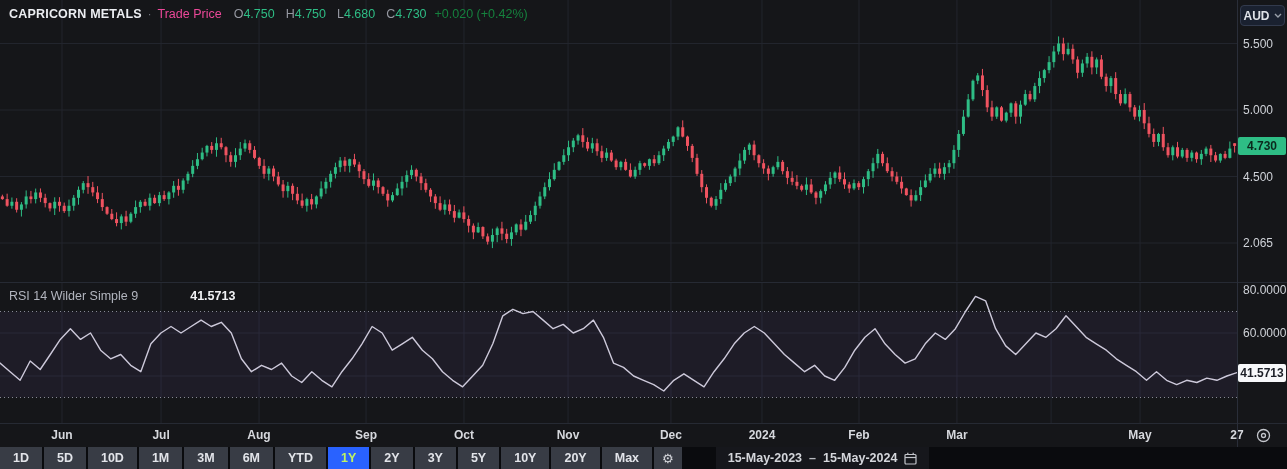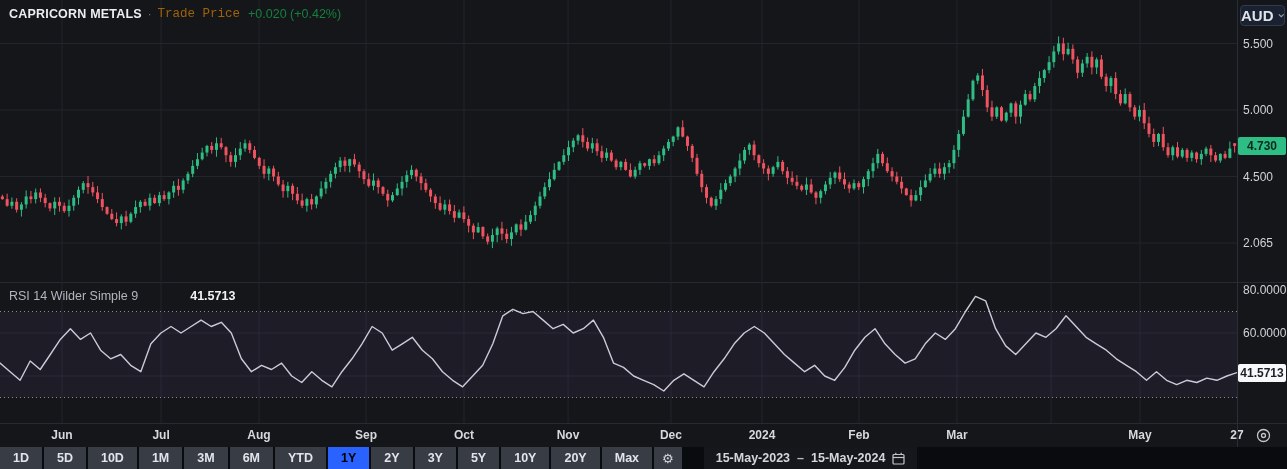--- a/index.html
+++ b/index.html
@@ -14,65 +14,65 @@
   
   .pane { position:absolute; left:0; }
   #price-pane { top:0; width:1237px; height:281px; }
   #rsi-pane   { top:283px; width:1237px; height:140px; }
 
   
   .legend { position:absolute; top:7px; left:9px; font-size:12.5px; color:#d1d4dc;
             display:flex; align-items:center; gap:6px; white-space:nowrap; z-index:5; }
   .legend .sym { color:#eceef2; font-weight:700; letter-spacing:.2px; }
   .legend .dot { color:#787b86; font-size:11px; }
-  .legend .srs { color:#a16207;font-family:Liberation Mono, monospace; }
+  .legend .srs { color:#ec4899; }
   .ohlc-pair { margin-left:2px; }
   .ohlc-pair .pre { color:#9598a1; }
   .ohlc-pair .val { color:#2ebd85; }
   .chg { color:#15803d; margin-left:2px; }
   #rsi-legend { top:289px;gap:48px; }
   #rsi-legend .name { color:#b2b5be; }
   #rsi-legend .val  { color:#f0f1f4; font-weight:700; margin-left:4px; }
 
   
   #axis-col { position:absolute; left:1237px; top:0; width:50px; height:447px; }
   #axis-vline { position:absolute; left:1237px; top:0; width:1px; height:447px; background:#2a2e39; z-index:4; }
   .axis-tick { position:absolute; left:6px; font-size:12px; color:#cfd2d8; }
   .tag { position:absolute; left:1px; width:48px; text-align:center; font-size:12px;
          border-radius:2px; z-index:6; padding:2px 0; }
   #last-price-tag { background:#2ebd85; color:#0b2a1d; font-weight:700; }
   #rsi-value-tag  { background:#f7f8fa; color:#1b1e26; font-weight:700; }
 
   .currency-btn { position:absolute; top:5px; left:3px; width:45px; height:21px;
       background:#1a2130; border:1px solid #323a4d; border-radius:4px;
-      display:flex; align-items:center; justify-content:flex-start; gap:4px;
-      color:#dfe2e8; font-size:15px; font-weight:600; cursor:pointer; z-index:6; }
+      display:flex; align-items:center; justify-content:center; gap:4px;
+      color:#dfe2e8; font-size:12px; font-weight:600; cursor:pointer; z-index:6; }
 
   
   .h-divider { position:absolute; left:0; width:1287px; height:1px; background:#262a33; z-index:3; }
 
   
   #time-axis { position:absolute; left:0; top:424px; width:1287px; height:23px; }
   .month-label { position:absolute; top:4px; transform:translateX(-50%);
       font-size:12px; font-weight:600; color:#d6d8dd; }
   #edge-label { position:absolute; top:4px; left:1237px; transform:translateX(-50%);
       font-size:12px; font-weight:600; color:#d6d8dd; }
   #corner-target { position:absolute; left:1252px; top:2px; width:22px; height:19px;
       display:flex; align-items:center; justify-content:center; cursor:pointer; }
 
   
   #toolbar { position:absolute; left:0; top:447px; width:1287px; height:22px;
       background:#0a0b0e; display:flex; align-items:stretch; gap:2px; }
   .tb-btn { background:#383c45; color:#e2e4e9; border:none; font-family:inherit;
       font-size:12.5px; font-weight:600; padding:0 13px; cursor:pointer;
       display:flex; align-items:center; }
-  .tb-btn.active { background:#2962ff; color:#000000; }
+  .tb-btn.active { background:#2962ff; color:#bef264; }
   .tb-btn.icon-btn { padding:0 8px; }
   .gear-glyph { font-family:"DejaVu Sans", sans-serif; font-size:13px; color:#d4d6db; }
-  #date-range-btn { margin-left:20px; background:#16171c; color:#d4d6db;
+  #date-range-btn { margin-left:32px; background:#16171c; color:#d4d6db;
       border:none; font-family:inherit; font-size:12.5px; font-weight:600;
       padding:0 12px; display:flex; align-items:center; gap:7px; cursor:pointer; }
   #date-range-btn .dash { color:#b8bac0; }
 </style>
 </head>
 <body>
 
 <div id="app">
 
   <div id="price-pane" class="pane">
@@ -613,20 +613,26 @@
           <line x1="1229.8634615384615" x2="1229.8634615384615" y1="141.53023113993623" y2="158.45621064189191" stroke="#2ebd85" stroke-width="1"></line>
           <rect x="1228.3634615384615" y="148.57" width="3" height="9.31000000000006" fill="#2ebd85"></rect>
           <line x1="1234.6211538461537" x2="1234.6211538461537" y1="143.25" y2="152.56000000000003" stroke="#ef5360" stroke-width="1"></line>
           <rect x="1233.1211538461537" y="143.25" width="3" height="2.6599999999999397" fill="#ef5360"></rect>
         </g>
       </svg>
     <div class="legend">
       <span class="sym">CAPRICORN METALS</span>
       <span class="dot">·</span>
       <span class="srs">Trade Price</span>
+      <span id="ohlc-values" style="display:flex;gap:9px;margin-left:4px;">
+          <span class="ohlc-pair"><span class="pre">O</span><span class="val">4.750</span></span>
+          <span class="ohlc-pair"><span class="pre">H</span><span class="val">4.750</span></span>
+          <span class="ohlc-pair"><span class="pre">L</span><span class="val">4.680</span></span>
+          <span class="ohlc-pair"><span class="pre">C</span><span class="val">4.730</span></span>
+        </span>
       <span class="chg">+0.020 (+0.42%)</span>
     </div>
   </div>
 
   <div id="rsi-pane" class="pane">
     <svg id="rsi-svg" width="1237" height="140">
         <line x1="61.9737" x2="61.9737" y1="0" y2="140" stroke="#22252d" stroke-width="1"></line>
         <line x1="161.0574" x2="161.0574" y1="0" y2="140" stroke="#22252d" stroke-width="1"></line>
         <line x1="259.0278" x2="259.0278" y1="0" y2="140" stroke="#22252d" stroke-width="1"></line>
         <line x1="366.0283" x2="366.0283" y1="0" y2="140" stroke="#22252d" stroke-width="1"></line>

